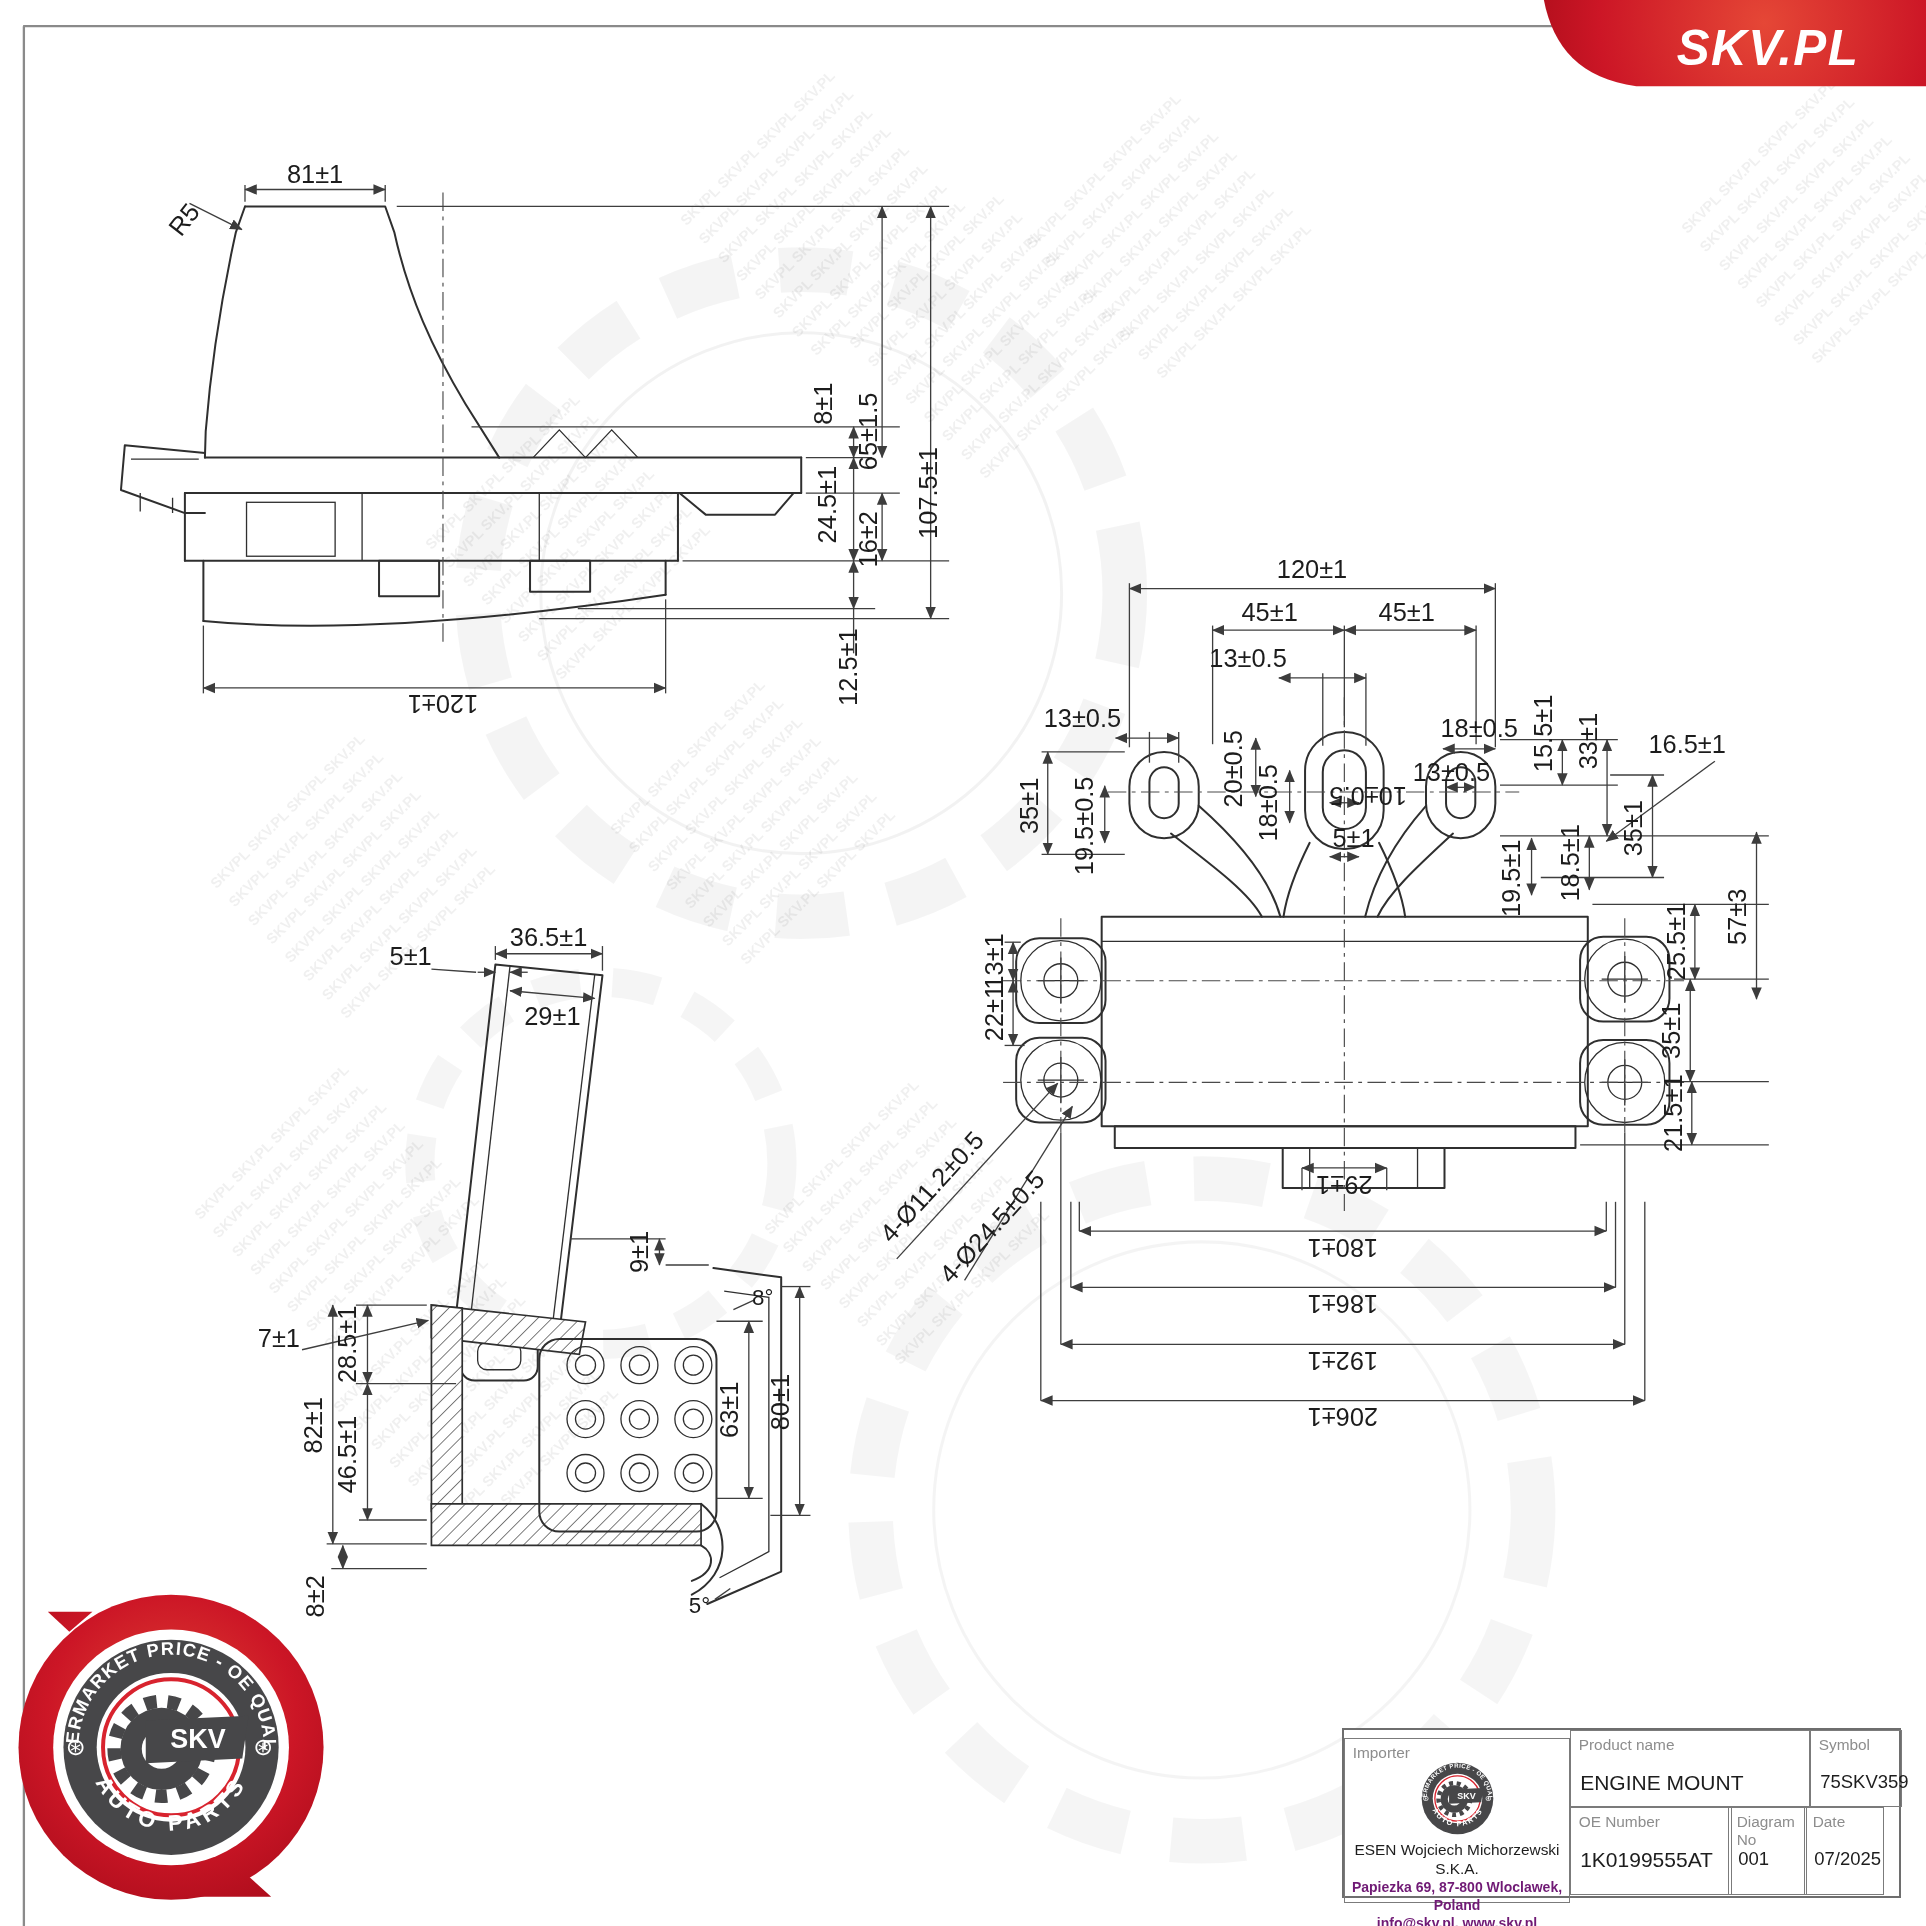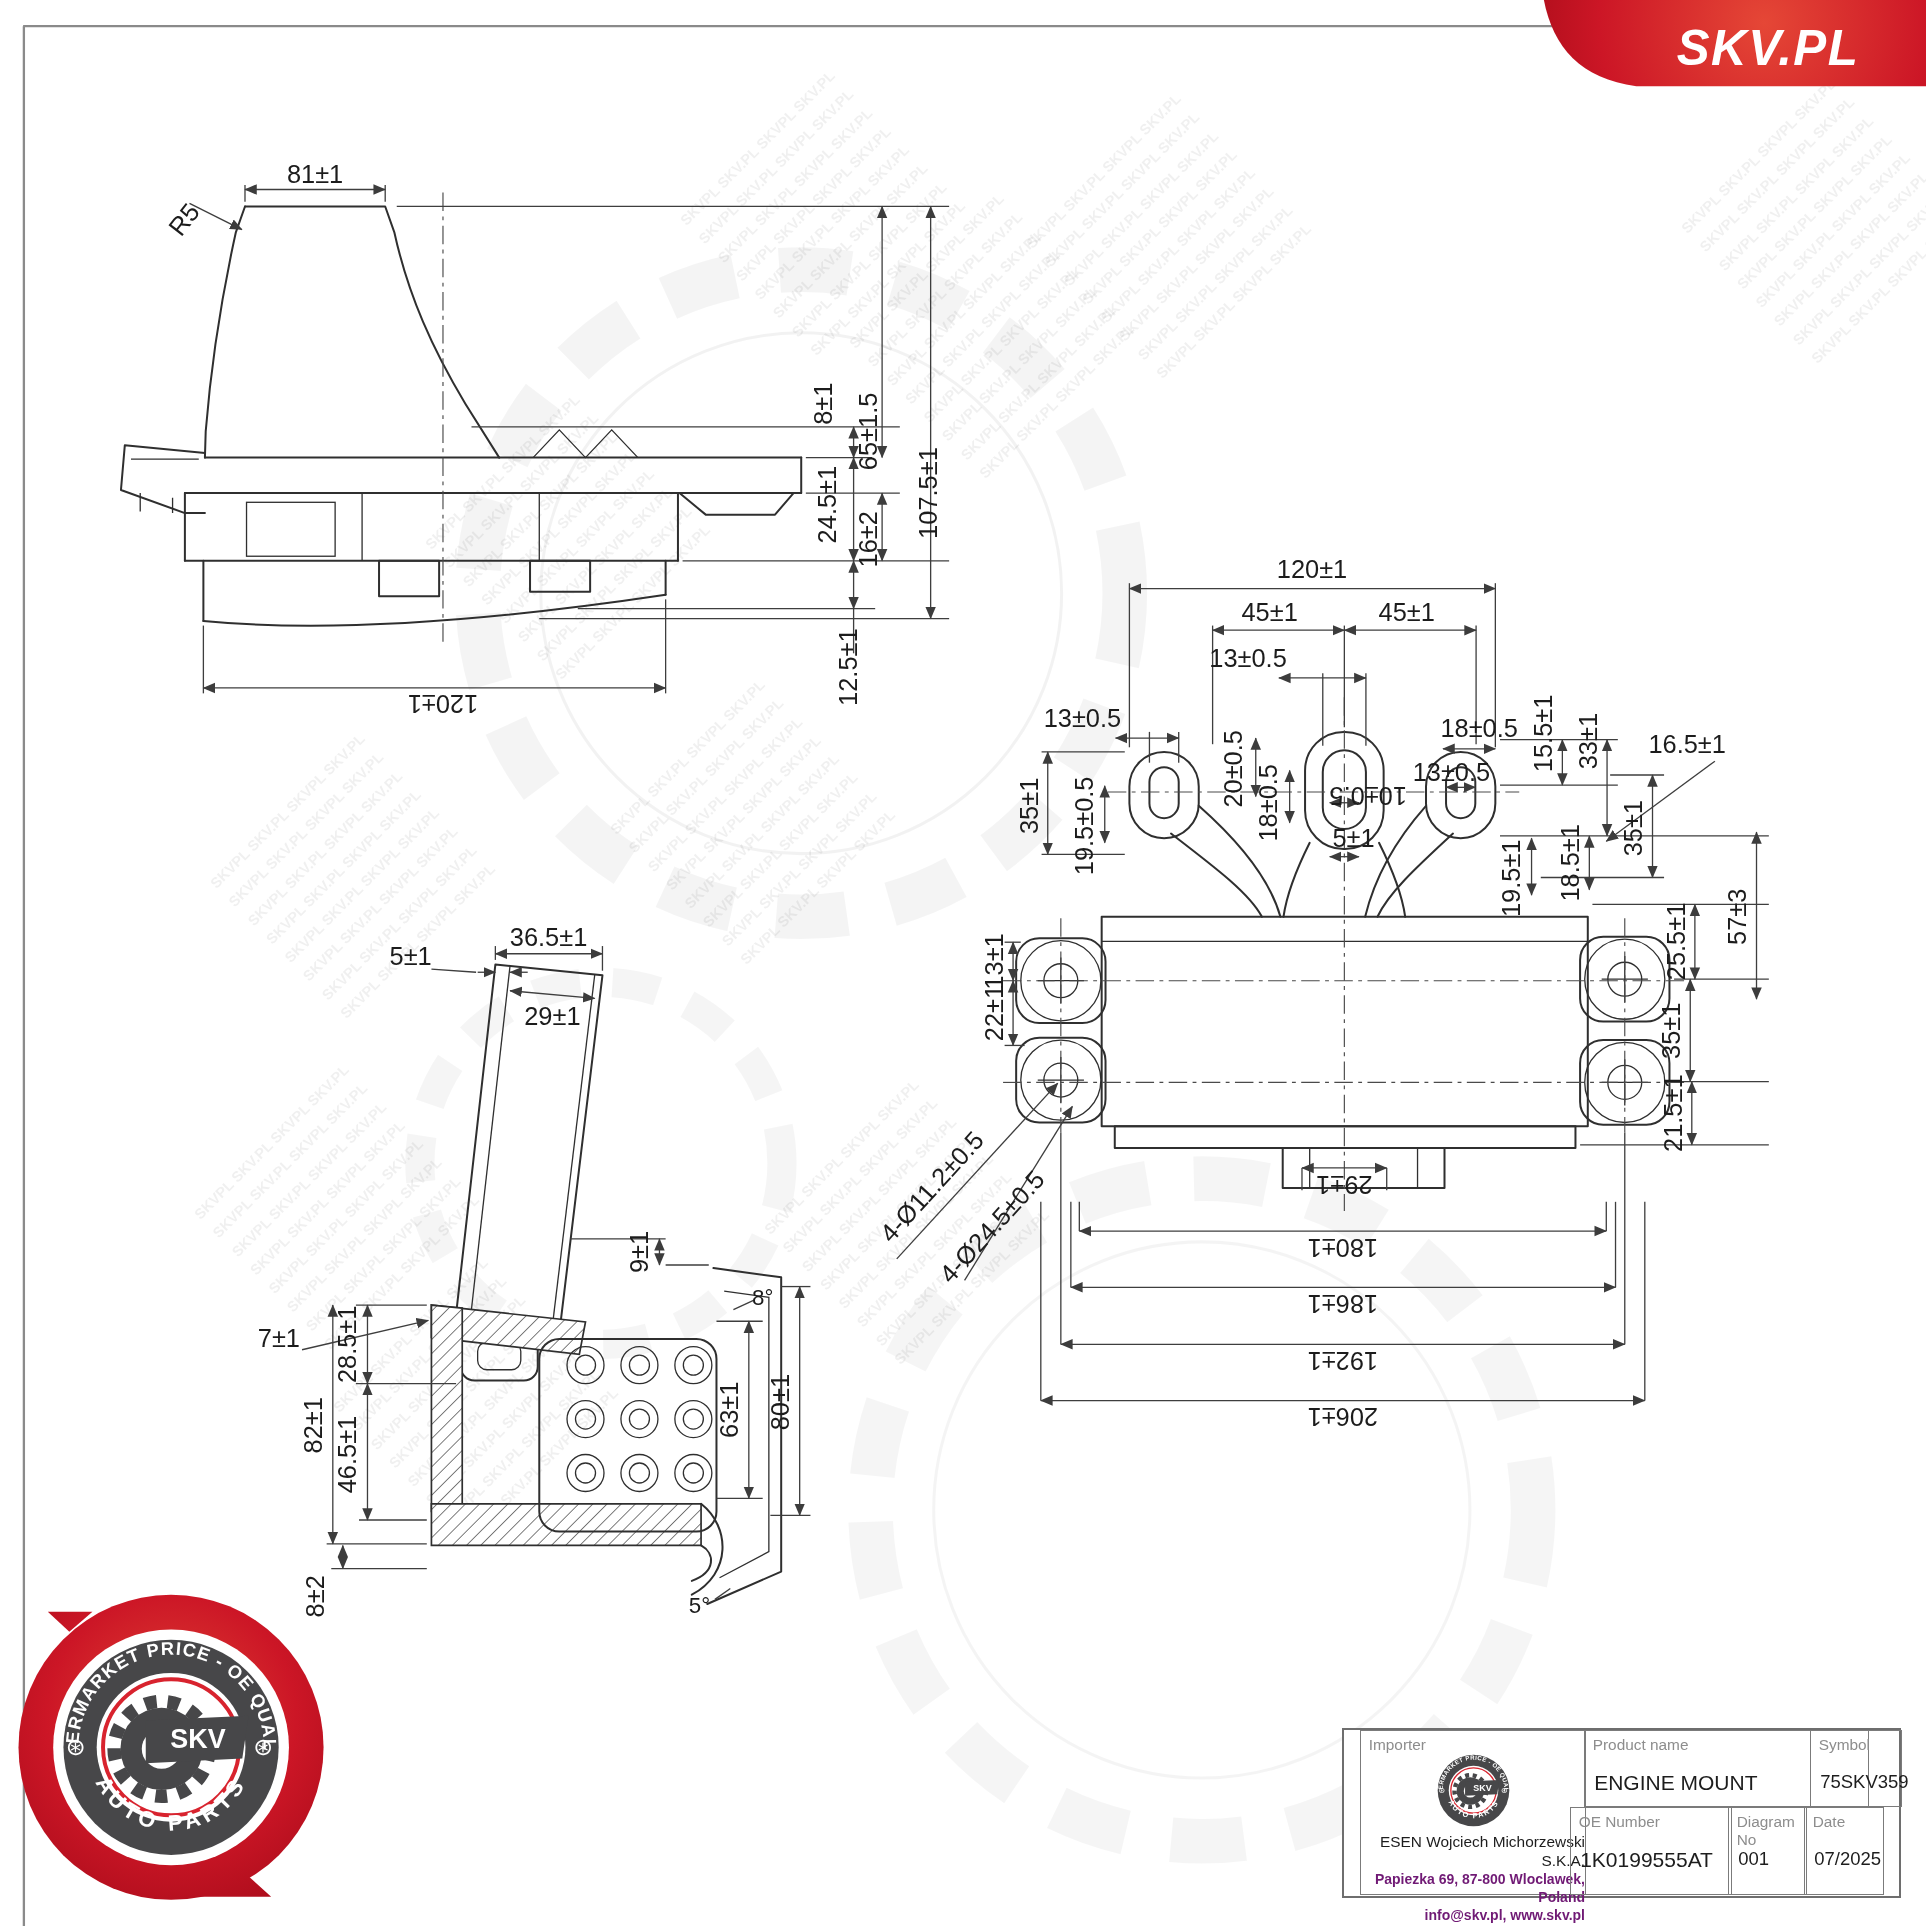--- a/index.html
+++ b/index.html
@@ -15,22 +15,22 @@
   text.dim{font-size:33px;fill:#1c1c1c}
   text.dims{font-size:29px;fill:#1c1c1c}
   
   .wm{position:absolute;color:rgba(90,90,90,0.09);font-size:14.6px;line-height:1.8;
       font-weight:600;white-space:pre;transform:rotate(-45deg);pointer-events:none;}
   
   .tb{position:absolute;left:1342px;top:1728px;width:559px;height:170px;border:2.3px solid #6e6e6e;box-sizing:border-box;background:#fff;}
   .cell{position:absolute;border:1.5px solid #7b7b7b;box-sizing:border-box;}
   .lbl{position:absolute;left:7.7px;top:4.6px;font-size:15.4px;color:#8d8d8d;}
   .val{position:absolute;left:9.2px;top:40px;font-size:21px;color:#1d1d1d;text-align:center;}
-  .c-imp{left:0;top:0;width:226px;height:165px;text-align:right;margin-left:16px;}
-  .c-prod{left:240px;top:0;width:285px;height:77px;}
+  .c-imp{left:0;top:8px;width:226px;height:165px;text-align:center;}
+  .c-prod{left:226px;top:0;width:240px;height:77px;}
   .c-sym{left:466px;top:0;width:92px;height:77px;}
   .c-oe{left:226px;top:77px;width:162px;height:88px;padding-left:13px;}
   .c-dia{left:384px;top:77px;width:79px;height:88px;}
   .c-date{left:460px;top:77px;width:80px;height:88px;}
   .c-sym .val,.c-dia .val,.c-date .val{font-size:18.5px;}
   .impbadge{position:relative;display:block;margin:20px auto 1.5px auto;}
   .impname{font-size:15.4px;font-weight:normal;color:#1d1d1d;line-height:1.25;}
   .impaddr{font-size:14px;font-weight:bold;color:#701a75;line-height:1.3;}
 </style>
 </head>

